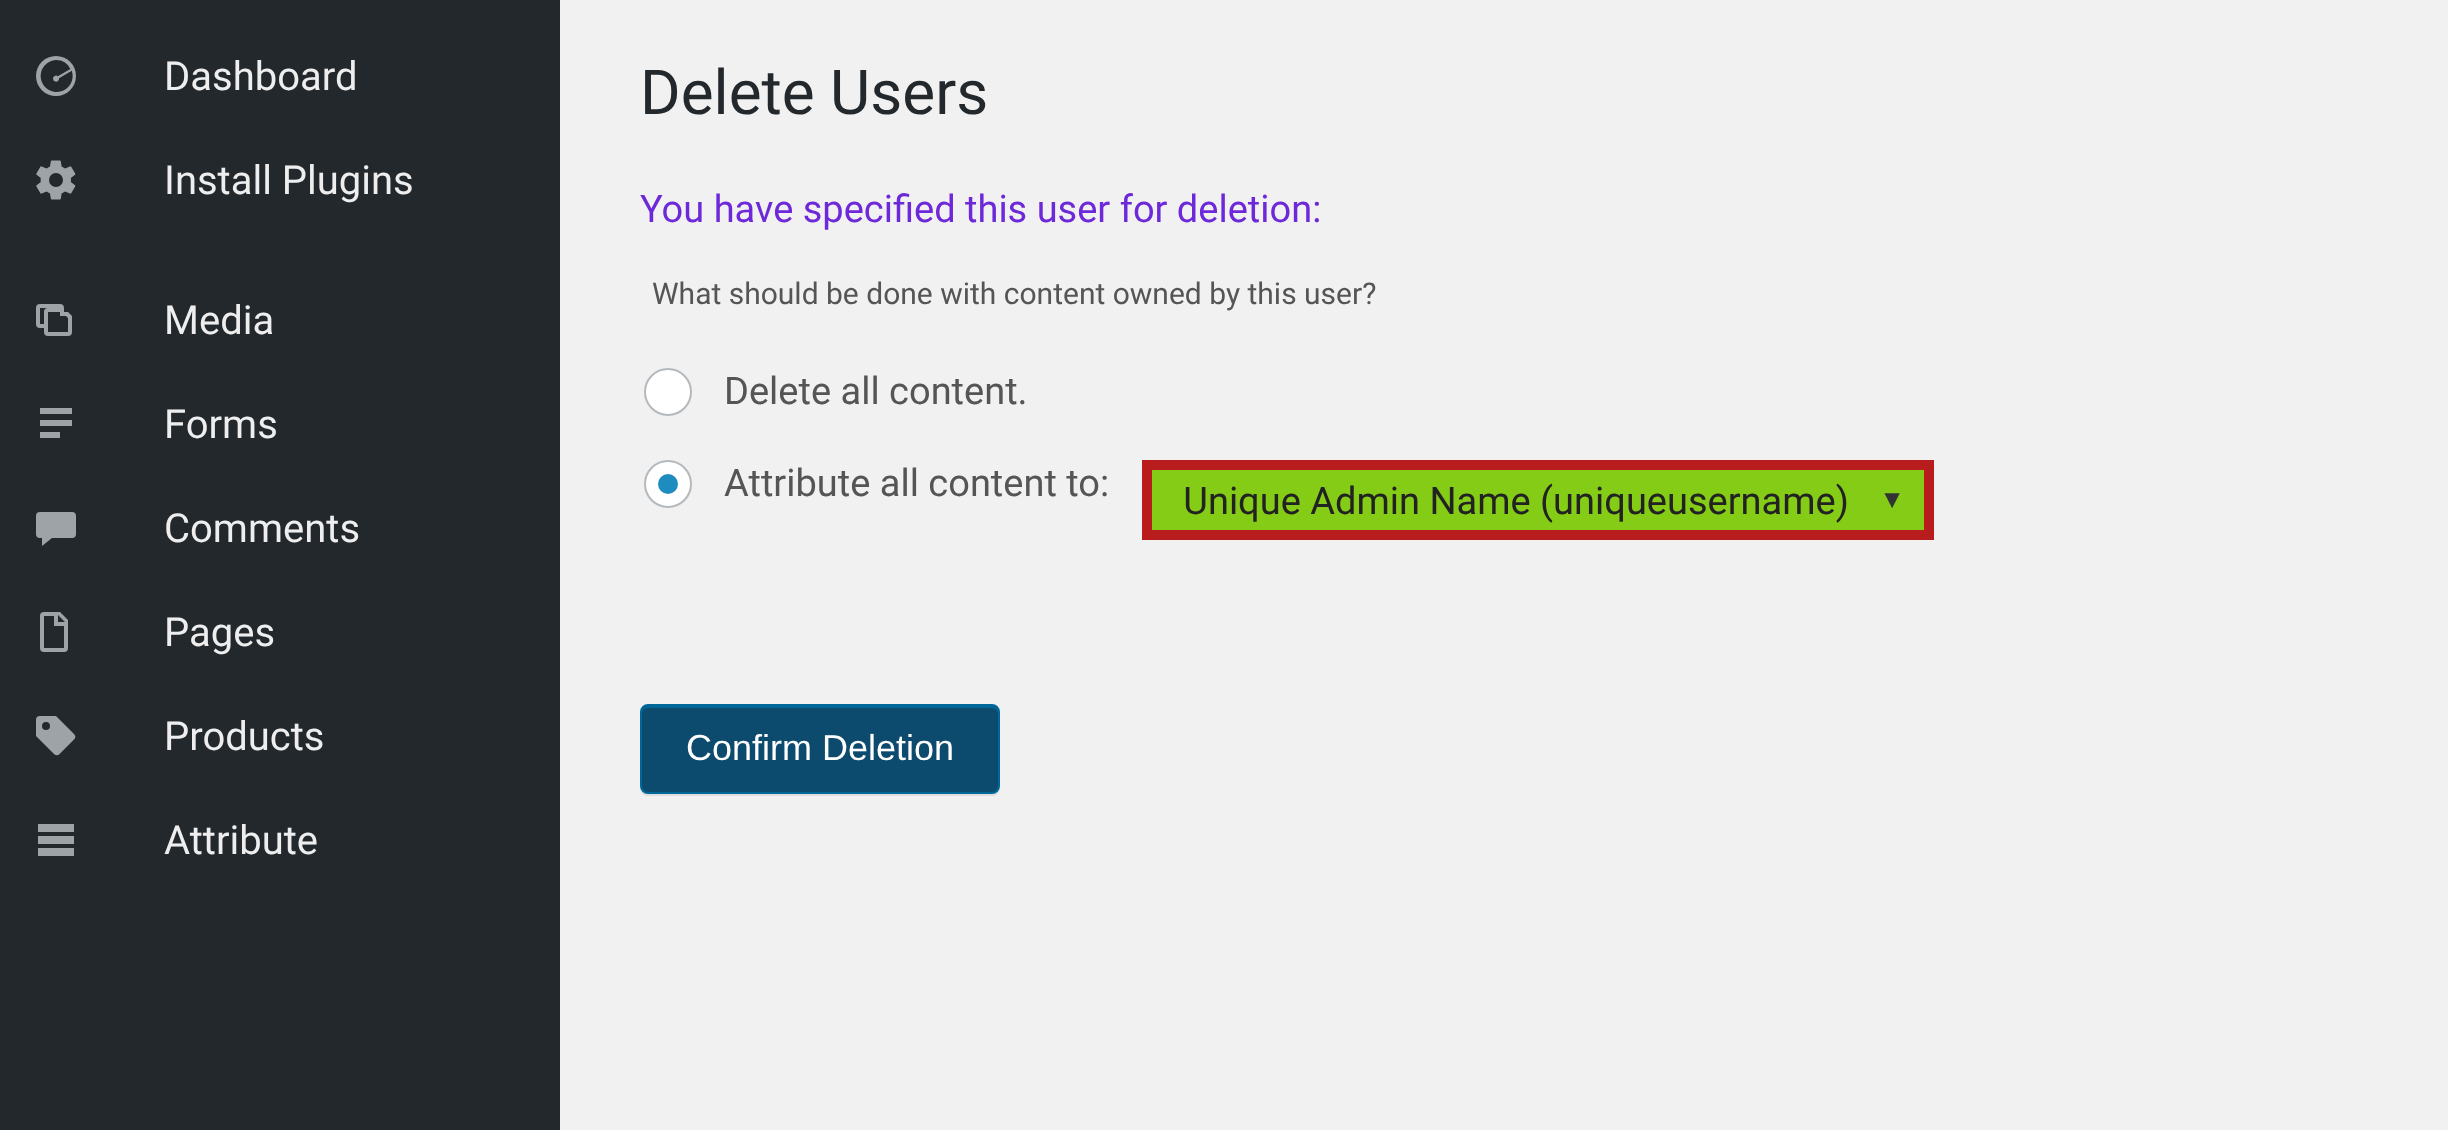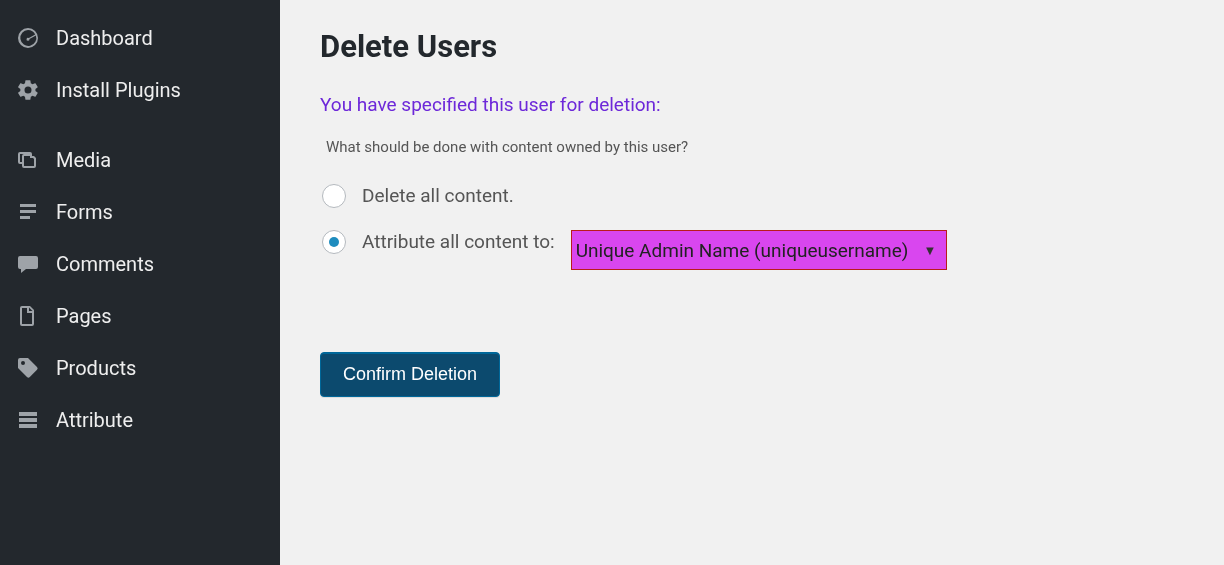--- a/index.html
+++ b/index.html
@@ -18,40 +18,41 @@
     height: 100%;
     padding-top: 12px;
   }
   .sidebar-item {
     display: flex;
     align-items: center;
     padding: 13px 14px;
     cursor: pointer;
     font-size: 20px;
     color: #eee;
+    gap: 26px;
   }
   .sidebar-item .icon {
     width: 28px;
     height: 26px;
     display: flex;
     align-items: center;
     justify-content: center;
     margin-right: 14px;
     color: #9ea3a8;
   }
   .sidebar-item .icon svg { width: 24px; height: 24px; fill: currentColor; }
   .sidebar-spacer { height: 18px; }
   .main {
     flex: 1;
     padding: 28px 40px;
     color: #444;
   }
   h1 {
     font-size: 31px;
-    font-weight: 700;
+    font-weight: 400;
     color: #23282d;
     margin-bottom: 28px;
   }
   .lead { font-size: 19px; color: #6d28d9; margin-bottom: 22px; }
   .user-line { font-size: 19px; color: #555; margin-bottom: 48px; }
   .question { font-size: 15px; color: #555; margin-bottom: 28px; padding-left: 6px;}
   .option-row {
     display: flex;
     align-items: flex-start;
     gap: 16px;
@@ -75,23 +76,23 @@
   .radio.checked::after {
     content: "";
     width: 10px;
     height: 10px;
     border-radius: 50%;
     background: #1e8cbe;
   }
   .select-wrap {
     display: inline-flex;
     align-items: center;
-    background: #d946ef;
-    border: 1px solid #b91c1c;
-    padding: 8px 38px 8px 4px;
+    background: #84cc16;
+    border: 5px solid #b91c1c;
+    padding: 8px 38px 8px 16px;
     font-size: 19px;
     color: #222;
     position: relative;
     cursor: pointer;
     height: 40px;
   }
   .select-caret {
     position: absolute;
     right: 10px;
     top: 50%;

